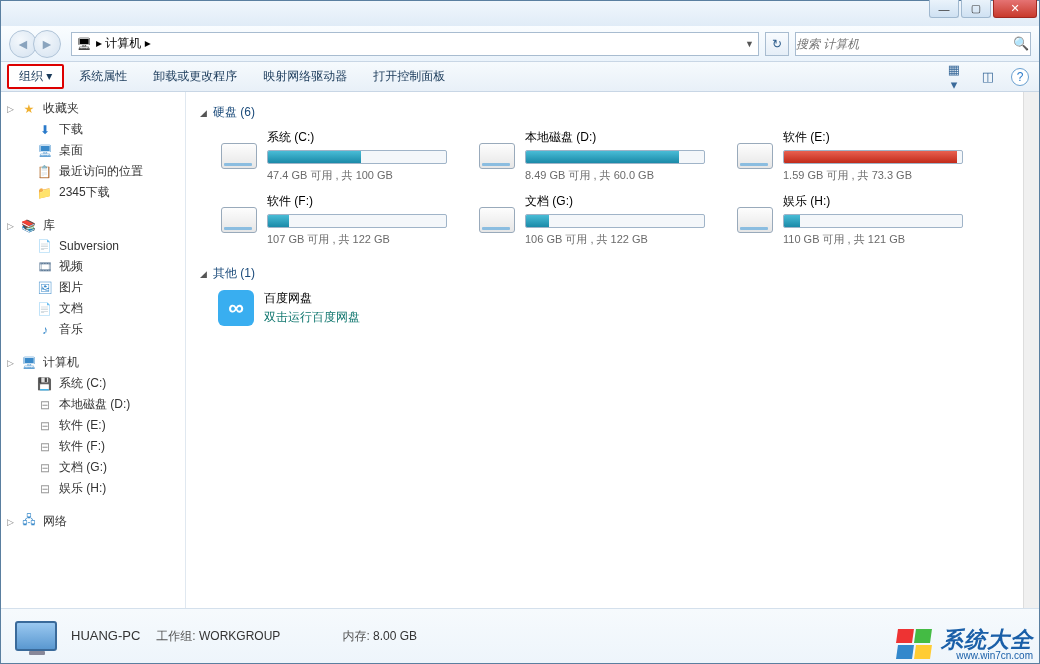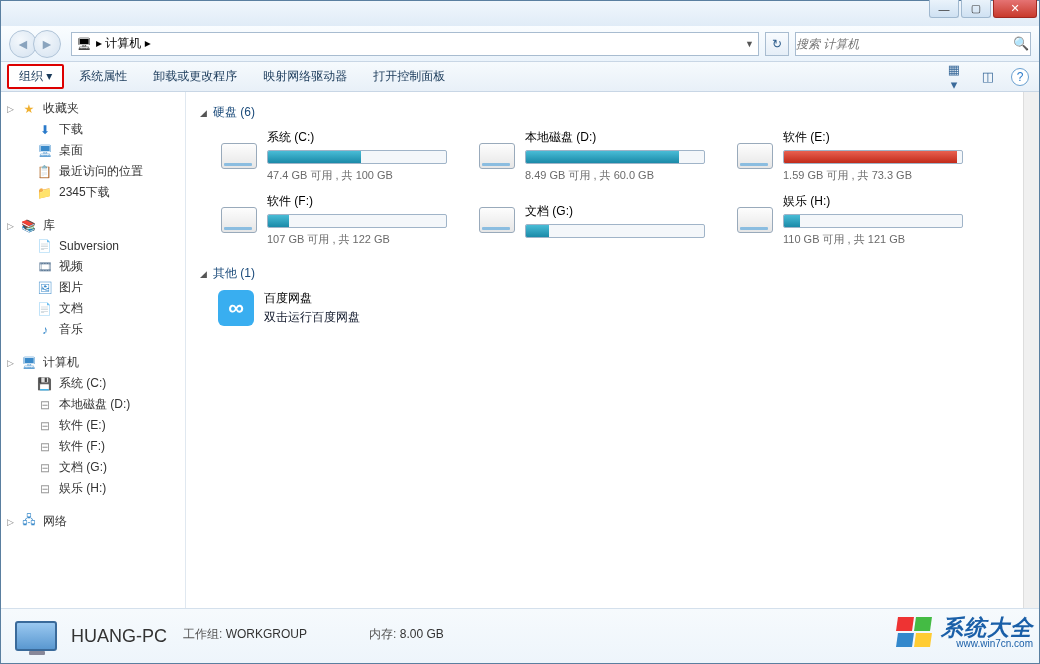--- a/index.html
+++ b/index.html
@@ -54,33 +54,33 @@
 .drive-info { flex:1; display:flex; flex-direction:column; gap:4px; }
 .drive-name { color:#000; font-size:12px; }
 .drive-bar { width:180px; height:14px; border:1px solid #a0b4c8; background:#f4f7fa; border-radius:2px; overflow:hidden; }
 .drive-fill { height:100%; background:linear-gradient(#49bcd6,#1a8aa8); }
 .drive-fill.red { background:linear-gradient(#e86050,#c22a1a); }
 .drive-text { color:#6a6a6a; font-size:11px; }
 
 .other-item { display:flex; align-items:center; gap:10px; margin-left:18px; margin-top:8px;}
 .baidu-icon { width:36px; height:36px; background:#39aef0; border-radius:6px; display:flex; align-items:center; justify-content:center; color:#fff; font-size:22px; font-weight:bold; }
 .other-info { display:flex; flex-direction:column; gap:2px; }
-.other-sub { color:#0f172a; }
+.other-sub { color:#0f766e; }
 
 
 .details { height:55px; border-top:1px solid #d4e0ec; background:linear-gradient(#f6fafd,#eef5fb); display:flex; align-items:center; padding:0 10px; gap:10px; position:relative; }
 .det-icon { width:50px; height:40px; display:flex; align-items:center; justify-content:center; }
 .monitor{width:42px;height:30px;border:2px solid #3a6a9a;border-radius:3px;background:linear-gradient(#9ac8f0,#5a98d0);position:relative;}
 .monitor::after{content:"";position:absolute;bottom:-6px;left:12px;width:16px;height:4px;background:#889;border-radius:1px;}
 .det-text { display:flex; flex-direction:column; gap:2px; }
 .det-row { display:flex; gap:16px; }
 .det-lbl { color:#555; }
 .det-val { color:#333; }
 
-.watermark { position:absolute; right:6px; bottom:14px; display:flex; align-items:center; gap:6px; pointer-events:none; }
+.watermark { position:absolute; right:6px; bottom:2px; display:flex; align-items:center; gap:6px; pointer-events:none; }
 .wm-flag { width:38px; height:32px; position:relative; }
 .wm-flag span{position:absolute;width:16px;height:14px;transform:skewX(-8deg);}
 .wm-flag .r{background:#e33;top:0;left:0} .wm-flag .g{background:#4b4;top:0;left:18px}
 .wm-flag .b{background:#38c;top:16px;left:0} .wm-flag .y{background:#fc3;top:16px;left:18px}
 .wm-text { display:flex; flex-direction:column; line-height:1; }
 .wm-title { font-size:22px; font-weight:900; color:#1a5fa8; font-style:italic; letter-spacing:1px;}
 .wm-sub { font-size:10px; color:#1a5fa8; text-align:right; }
 
 .scroll-track{width:16px;background:#f0f0f0;border-left:1px solid #ddd;}
 </style>
@@ -285,20 +285,21 @@
           </div>
           <div class="drive">
             <div class="drive-icon">
               <div class="dico"></div>
             </div>
             <div class="drive-info">
               <span class="drive-name">文档 (G:)</span>
               <div class="drive-bar">
                 <div class="drive-fill" style="width:13%"></div>
               </div>
+              <span class="drive-text">106 GB 可用 , 共 122 GB</span>
             </div>
           </div>
           <div class="drive">
             <div class="drive-icon">
               <div class="dico"></div>
             </div>
             <div class="drive-info">
               <span class="drive-name">娱乐 (H:)</span>
               <div class="drive-bar">
                 <div class="drive-fill" style="width:9%"></div>
@@ -322,21 +323,21 @@
     </div>
     <div class="scroll-track"></div>
   </div>
 
   <div class="details">
     <div class="det-icon">
         <div class="monitor"></div>
       </div>
     <div class="det-text">
       <div class="det-row">
-        <span class="det-val" style="font-size:18px">HUANG-PC</span>
+        <span class="det-val" style="font-size:13px">HUANG-PC</span>
         <span><span class="det-lbl">工作组:</span> <span class="det-val">WORKGROUP</span></span>
         <span style="margin-left:46px"><span class="det-lbl">内存:</span> <span class="det-val">8.00 GB</span></span>
       </div>
     </div>
     <div class="watermark">
       <div class="wm-flag">
           <span class="r"></span>
           <span class="g"></span>
           <span class="b"></span>
           <span class="y"></span>

